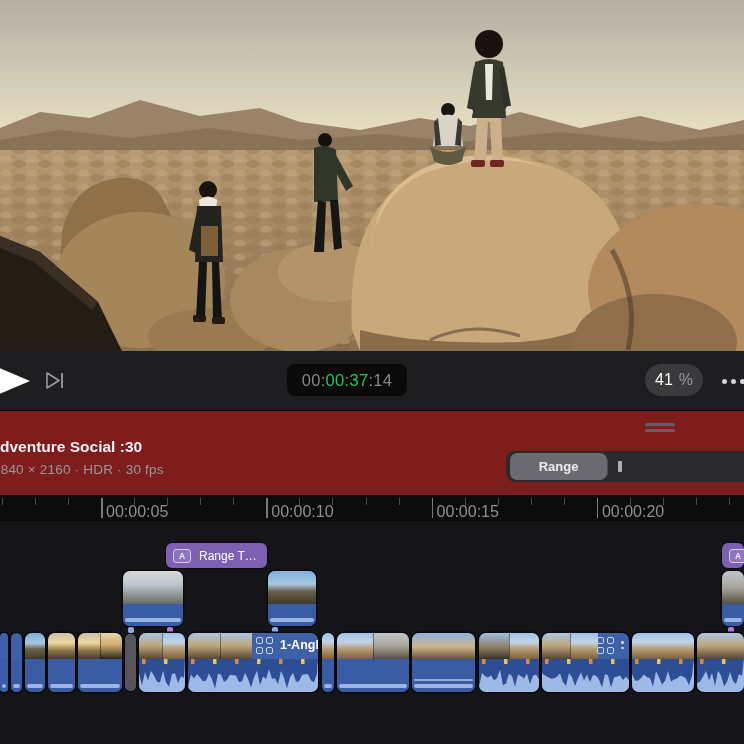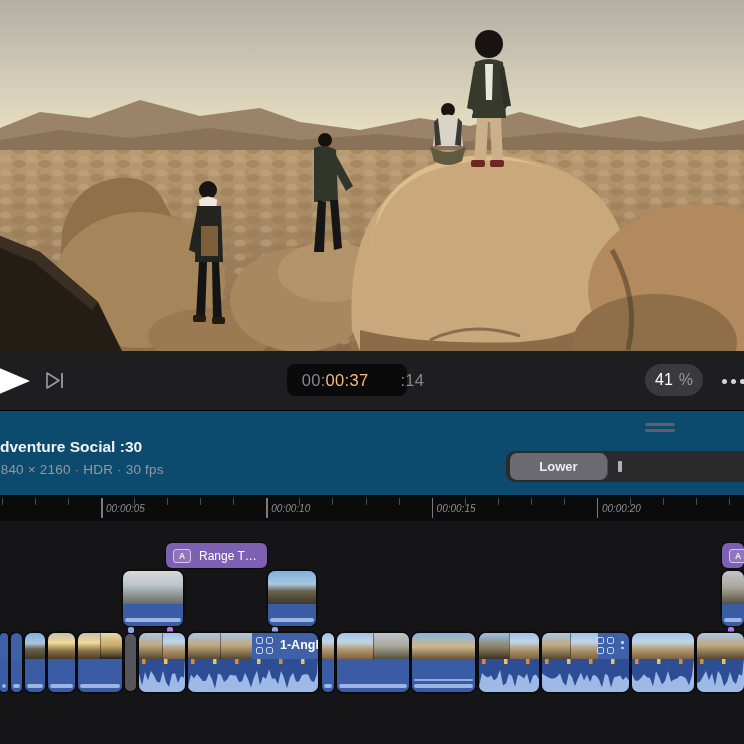--- a/index.html
+++ b/index.html
@@ -8,46 +8,46 @@
 
   
   #preview{position:absolute;left:0;top:0;width:744px;height:351px;overflow:hidden;background:#d8d2bc;}
 
   
   #transport{position:absolute;left:0;top:351px;width:744px;height:59px;background:#1e1e20;overflow:hidden;border-bottom:1px solid #000;}
   #play-btn{position:absolute;left:-12px;top:10px;width:46px;height:40px;}
   #skip-btn{position:absolute;left:44px;top:20px;width:22px;height:19px;}
   #timecode{position:absolute;left:287px;top:13px;width:120px;height:32px;background:#0a0a0b;border-radius:8px;
             display:flex;align-items:center;justify-content:center;font-size:16.5px;letter-spacing:.3px;}
-  #timecode .dim{color:#86868b;margin-left:32px;} #timecode .bright{color:#fdba74;}
+  #timecode .dim{color:#86868b;} #timecode .bright{color:#22c55e;}
   #zoom-pill{position:absolute;left:645px;top:13px;width:58px;height:32px;background:#3a3a3d;border-radius:16px;
              display:flex;align-items:center;justify-content:center;gap:6px;font-size:16px;}
   #zoom-pill .v{color:#fff;} #zoom-pill .u{color:#98989d;}
   #more-btn{position:absolute;left:722px;top:23px;width:26px;height:14px;display:flex;gap:4px;align-items:center;}
   #more-btn i{width:5px;height:5px;border-radius:50%;background:#d4d4d8;}
 
   
-  #header{position:absolute;left:0;top:411px;width:744px;height:84px;background:#0c4a6e;overflow:hidden;border-bottom:1px solid #060607;}
+  #header{position:absolute;left:0;top:411px;width:744px;height:84px;background:#7f1d1d;overflow:hidden;border-bottom:1px solid #060607;}
   #drag-handle{position:absolute;left:645px;top:12px;width:30px;}
   #drag-handle i{display:block;width:30px;height:2.5px;border-radius:2px;background:#606066;margin-bottom:3.5px;}
   #proj-title{position:absolute;left:0;top:27px;font-size:15.5px;font-weight:bold;color:#f2f2f4;white-space:nowrap;}
   #proj-specs{position:absolute;left:-7px;top:51px;font-size:13.5px;color:#98989d;white-space:nowrap;letter-spacing:.2px;}
   #mode-seg{position:absolute;left:506px;top:40px;width:260px;height:31px;background:#2a2a2d;border-radius:9px;
             display:flex;align-items:center;overflow:hidden;}
   .seg-opt{height:27px;margin:2px 0;display:flex;align-items:center;justify-content:center;
            font-size:13px;font-weight:600;color:#ececf0;border-radius:7px;flex:0 0 auto;}
   .seg-opt.selected{background:#6a6a70;}
   .seg-div{width:1px;height:16px;background:#4a4a4e;flex:0 0 auto;}
   .seg-frag{width:4px;height:11px;background:#c8c8cc;opacity:.85;border-radius:1px;margin-left:10px;flex:0 0 auto;}
 
   
   #ruler{position:absolute;left:0;top:496px;width:744px;height:25px;background:#0b0b0c;overflow:hidden;}
   .tick{position:absolute;top:2px;width:1px;height:7px;background:#4c4c50;}
   .tick.major{top:2px;width:1.5px;height:20px;background:#7a7a80;}
-  .tick-label{position:absolute;top:7px;font-size:10px;color:#8e8e93;white-space:nowrap;font-style:italic;}
+  .tick-label{position:absolute;top:7px;font-size:16px;color:#8e8e93;white-space:nowrap;}
 
   
   #timeline{position:absolute;left:0;top:521px;width:744px;height:223px;background:#151517;overflow:hidden;}
 
   .titleclip{position:absolute;top:22px;height:25px;background:#7d60b2;border-radius:6px;box-shadow:0 0 0 1px #0a0a0c;
              display:flex;align-items:center;gap:8px;padding-left:7px;box-sizing:border-box;overflow:hidden;}
   .ticon{flex:0 0 auto;width:16px;height:12px;border:1px solid #d6c9ee;border-radius:3px;background:rgba(255,255,255,.14);
          display:flex;align-items:center;justify-content:center;font-size:8.5px;font-weight:bold;color:#efe8fa;}
   .tlabel{font-size:12px;font-weight:500;color:#fff;white-space:nowrap;}
 
@@ -192,21 +192,21 @@
 </div>
 
 <div id="header">
   <div id="drag-handle">
       <i></i>
       <i></i>
     </div>
   <div id="proj-title">dventure Social :30</div>
   <div id="proj-specs">3840 × 2160 · HDR · 30 fps</div>
   <div id="mode-seg">
-      <div class="seg-opt selected" style="width: 97px; margin-left: 4px;">Lower</div>
+      <div class="seg-opt selected" style="width: 97px; margin-left: 4px;">Range</div>
       <div class="seg-div"></div>
       <div class="seg-frag"></div>
     </div>
 </div>
 
 <div id="ruler">
     <div class="tick" style="left: 1.8px;"></div>
     <div class="tick" style="left: 34.9px;"></div>
     <div class="tick" style="left: 67.9px;"></div>
     <div class="tick major" style="left: 101px;"></div>

